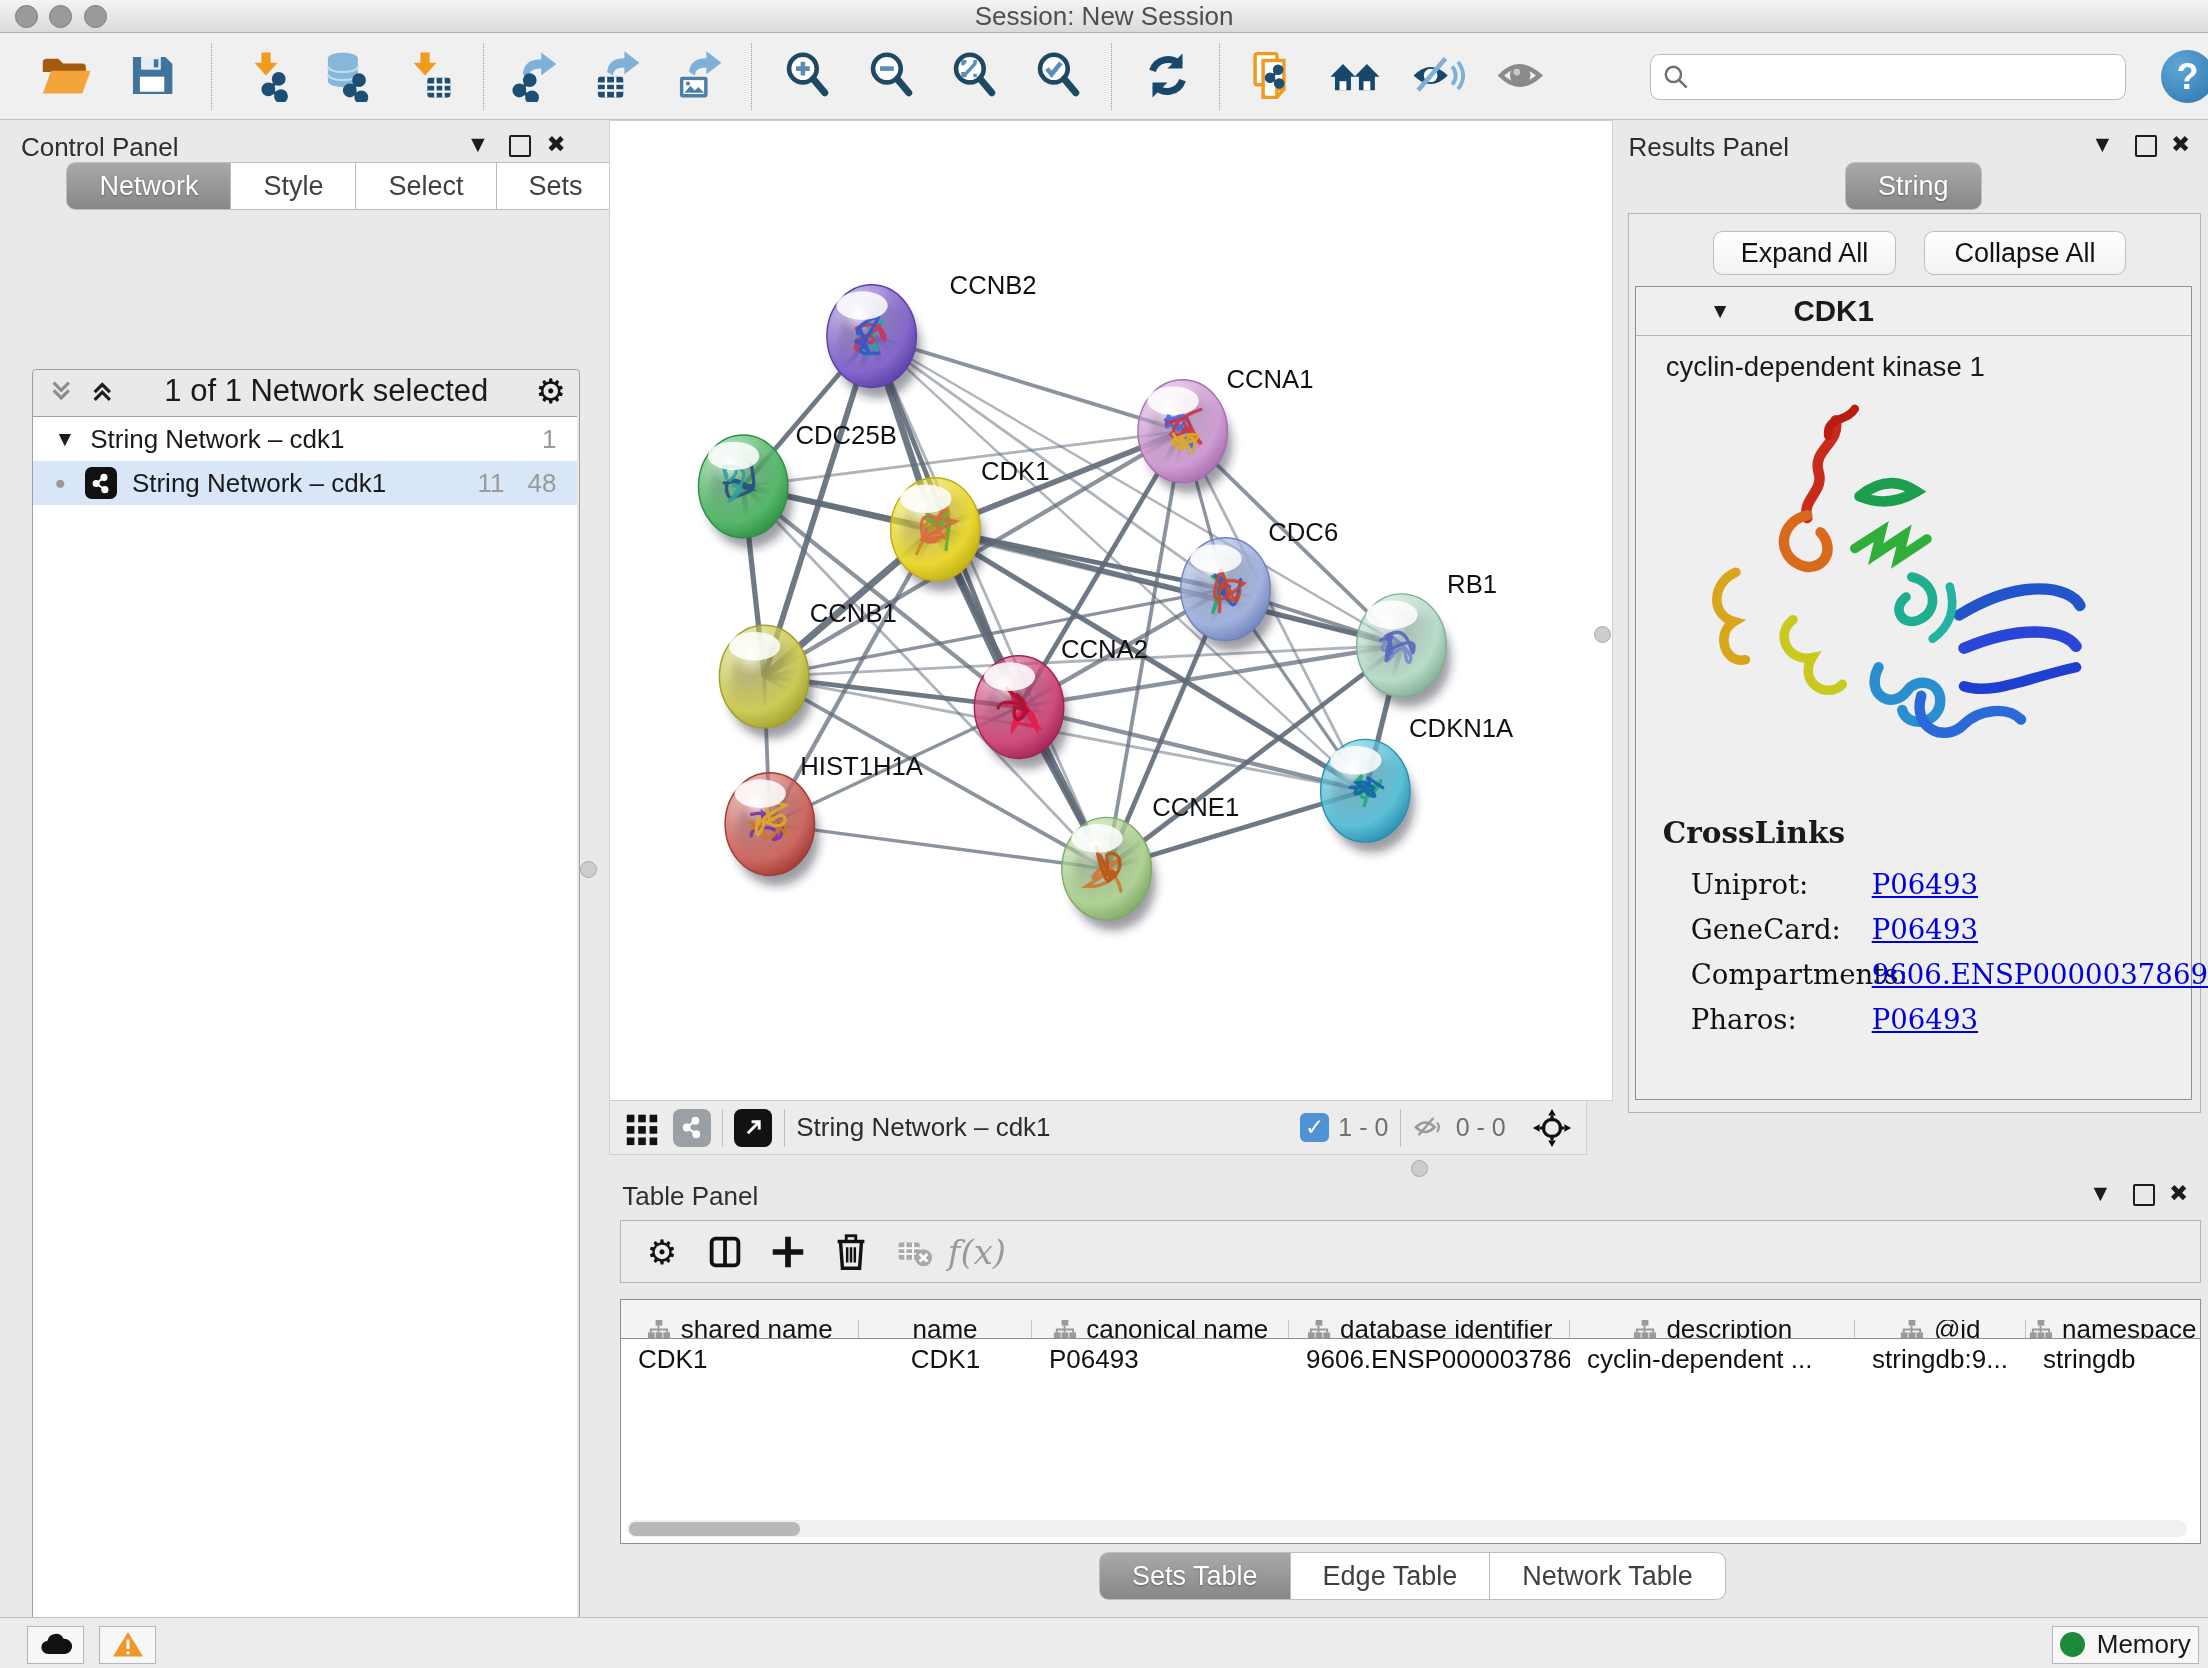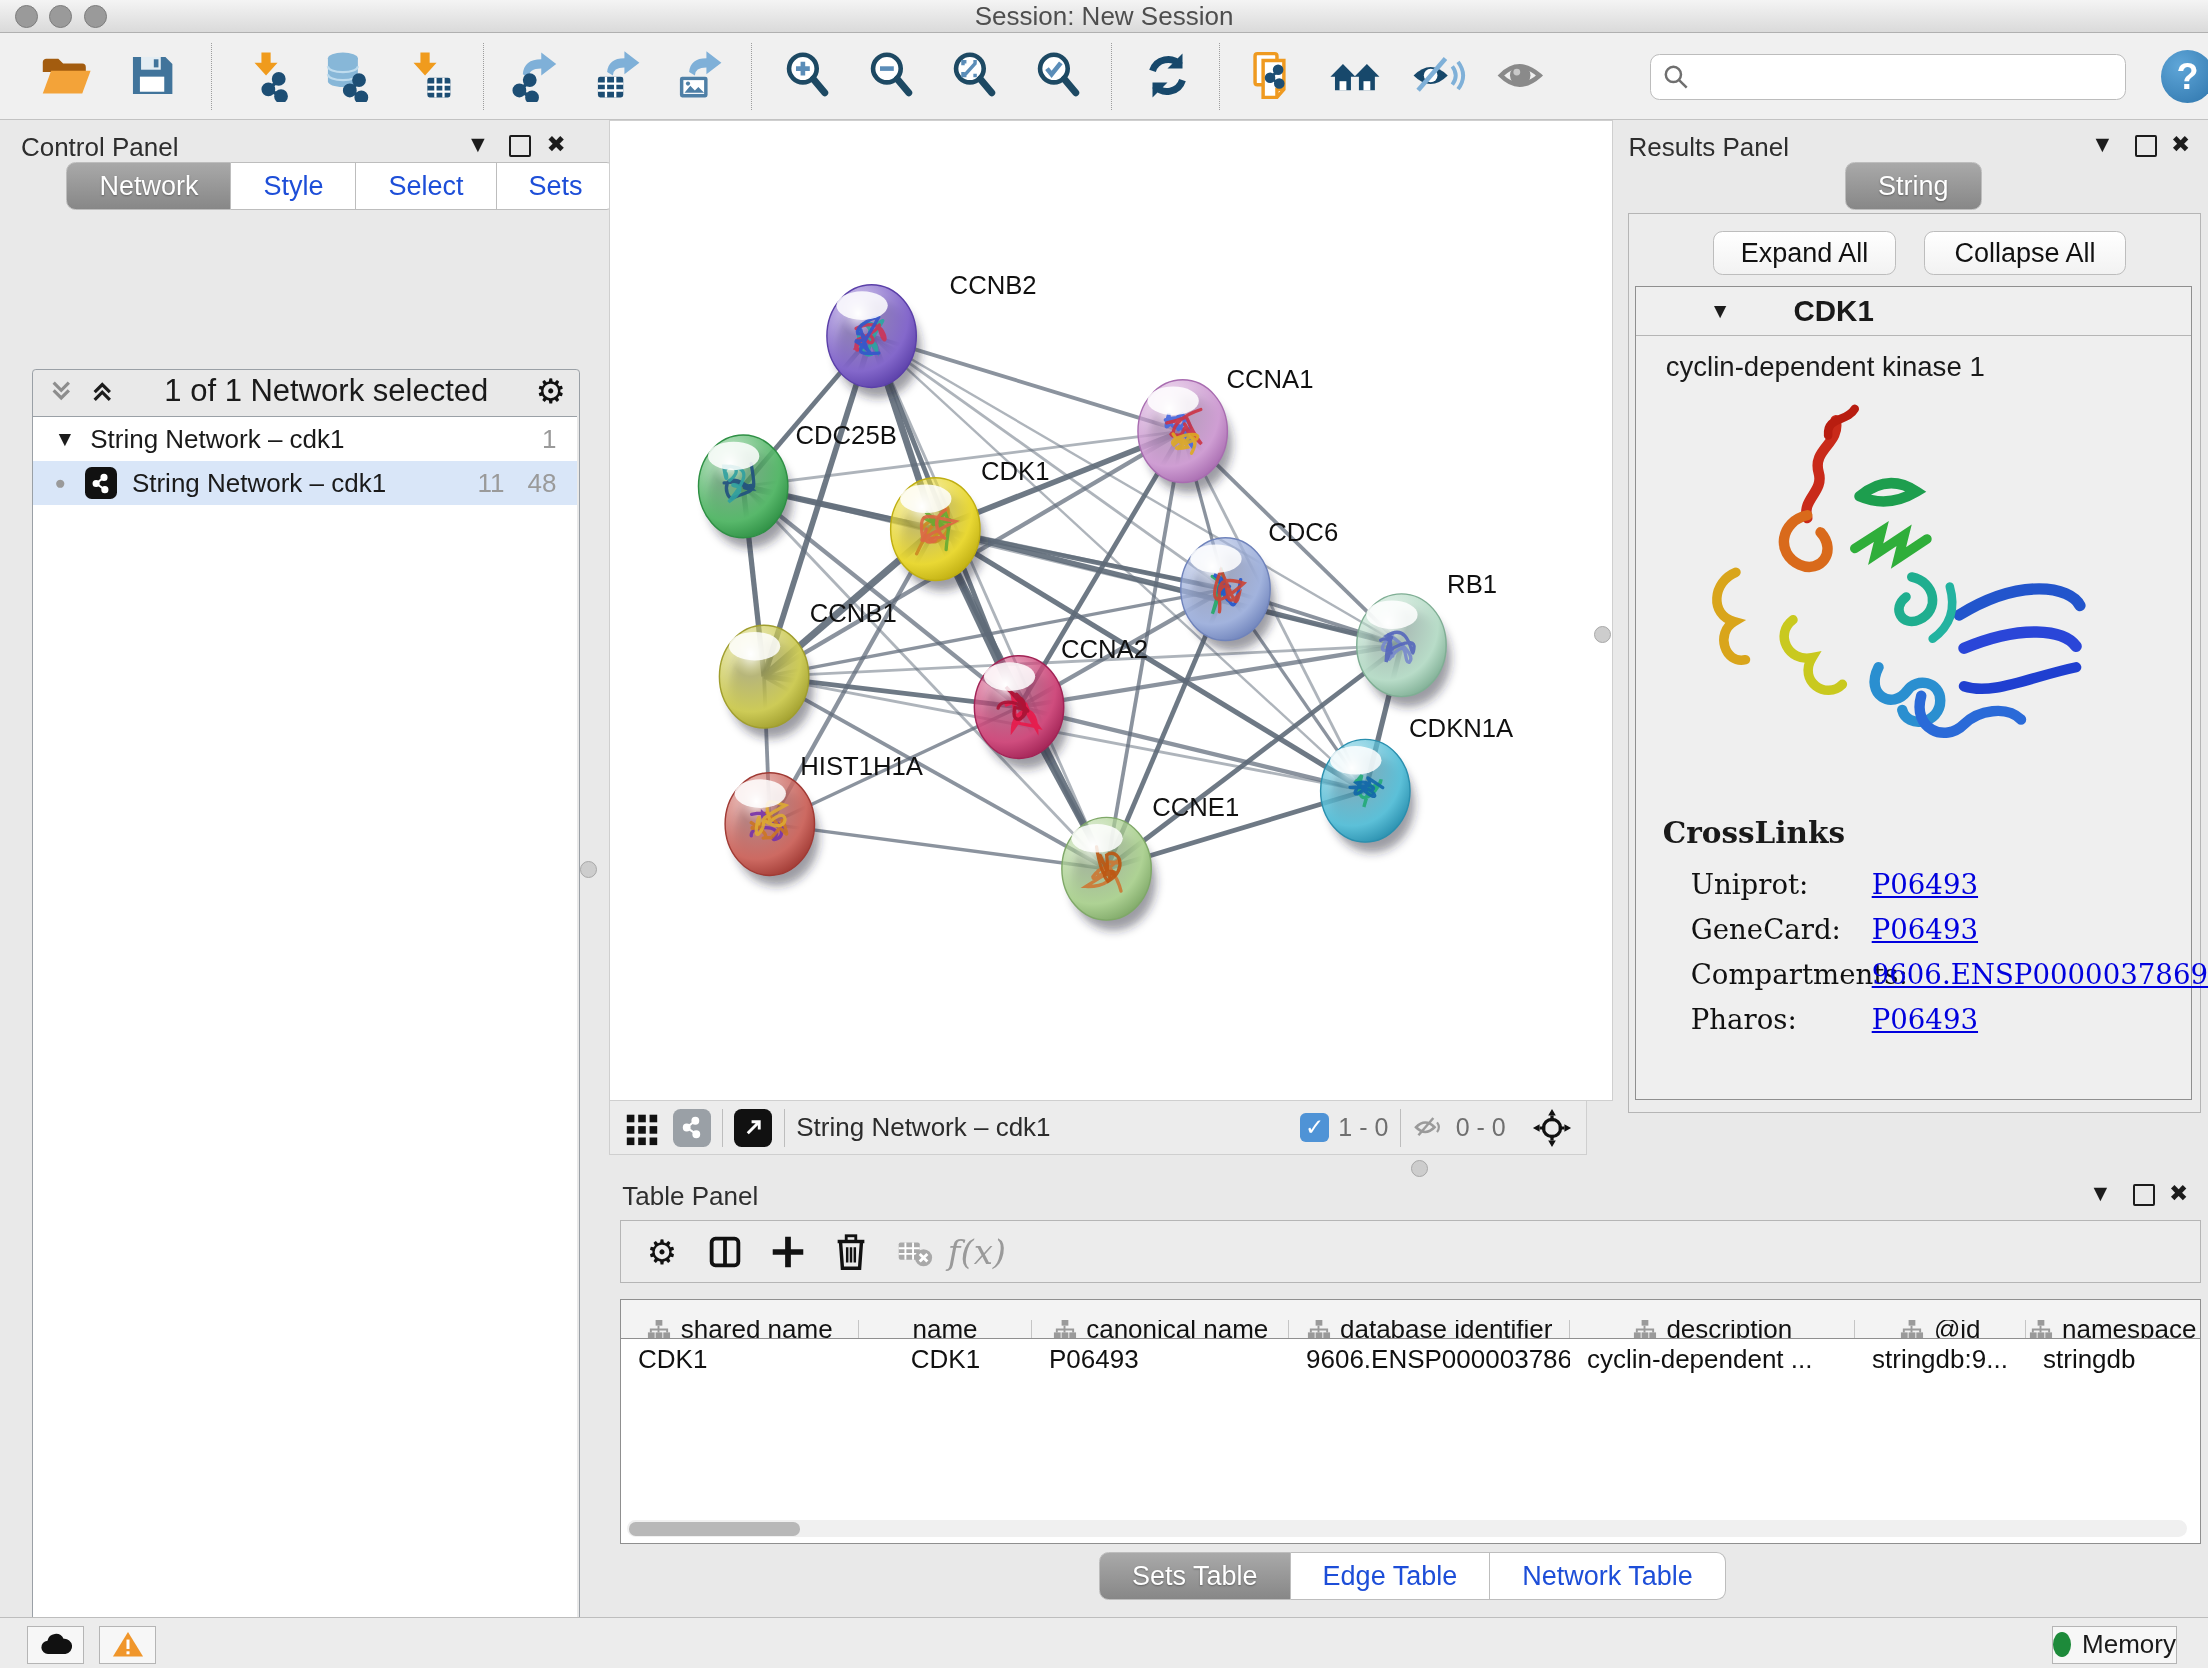--- a/index.html
+++ b/index.html
@@ -22,21 +22,21 @@
   .searchbox input{border:none;outline:none;font-size:25px;width:399px;font-family:"Liberation Sans",sans-serif;background:transparent;}
   .helpbtn{left:2161px;top:17px;width:53px;height:53px;border-radius:50%;
     background:radial-gradient(circle at 35% 30%,#5fa6d8,#2d74ab);color:#fff;font-size:36px;font-weight:bold;
     display:flex;align-items:center;justify-content:center;}
 
   
   .panel-title{font-size:26px;color:#2e2e2e;}
   .pctl{font-size:23px;color:#1c1c1c;line-height:25px;}
   .sq-icon{width:18px;height:18px;border:2.9px solid #1c1c1c;border-radius:1.9px;display:inline-block;}
   .tabs{display:flex;}
-  .tab{height:46px;line-height:46px;padding:0 32px;font-size:27px;background:#fff;color:#1d4ed8;
+  .tab{height:46px;line-height:46px;padding:0 32px;font-size:27px;background:#fff;color:#404040;
        border:1px solid #bdbdbd;border-left:none;}
   .tab:first-child{border-left:1px solid #bdbdbd;border-radius:9.5px 0 0 9.5px;}
   .tab:last-child{border-radius:0 9.5px 9.5px 0;}
   .tab.active{background:linear-gradient(#a9a9a9,#878787);color:#fff;text-shadow:0 1px 1.9px rgba(0,0,0,.35);}
   .tab.single{border-radius:9.5px;border-left:1px solid #bdbdbd;}
 
   
   .ctrl-sub{left:21px;top:245px;width:548px;height:1333px;background:#e9e9e9;
     border:1.9px solid #9aa0a6;border-radius:3.8px;box-sizing:border-box;}
   .net-tree-head{height:42px;display:flex;align-items:center;padding:0 13.3px;}
@@ -78,21 +78,21 @@
   .tbl-header{display:flex;height:38px;background:#f3f3f3;border-bottom:1.9px solid #8f8f8f;font-size:26px;color:#111;}
   .th{display:flex;align-items:center;justify-content:center;border-right:1px solid #c5c5c5;box-sizing:border-box;gap:9.5px;overflow:hidden;white-space:nowrap;margin-top:20px;}
   .tbl-row{display:flex;height:40px;font-size:26px;color:#111;}
   .td{display:flex;align-items:center;padding-left:17px;box-sizing:border-box;overflow:hidden;white-space:nowrap;}
   .hscroll{position:absolute;left:5.7px;bottom:5.7px;width:1560px;height:17px;background:#f0f0f0;border-radius:8.6px;}
   .hthumb{position:absolute;left:1.9px;top:1.9px;width:171px;height:13.3px;background:#b8b8b8;border-radius:6.7px;}
 
   
   .statusbar{left:0;top:1617px;width:2208px;height:51px;background:#ececec;border-top:1.9px solid #bdbdbd;}
   .sbtn{top:7.6px;width:57px;height:38px;background:#f7f7f7;border:1.9px solid #b5b5b5;display:flex;align-items:center;justify-content:center;box-sizing:border-box;}
-  .membtn{left:2052px;top:7.6px;width:125px;height:38px;background:#f7f7f7;border:1.9px solid #b5b5b5;
+  .membtn{left:2052px;top:7.6px;width:147px;height:38px;background:#f7f7f7;border:1.9px solid #b5b5b5;
     display:flex;align-items:center;justify-content:center;gap:11.4px;font-size:26px;box-sizing:border-box;}
   .memdot{width:25px;height:25px;border-radius:50%;background:#1d8a3a;}
 
   .glyph-tri{font-size:21px;color:#1c1c1c;}
   .gear-glyph{font-size:34px;color:#111;line-height:34px;}
 </style>
 </head>
 <body>
 
 <div id="app">

